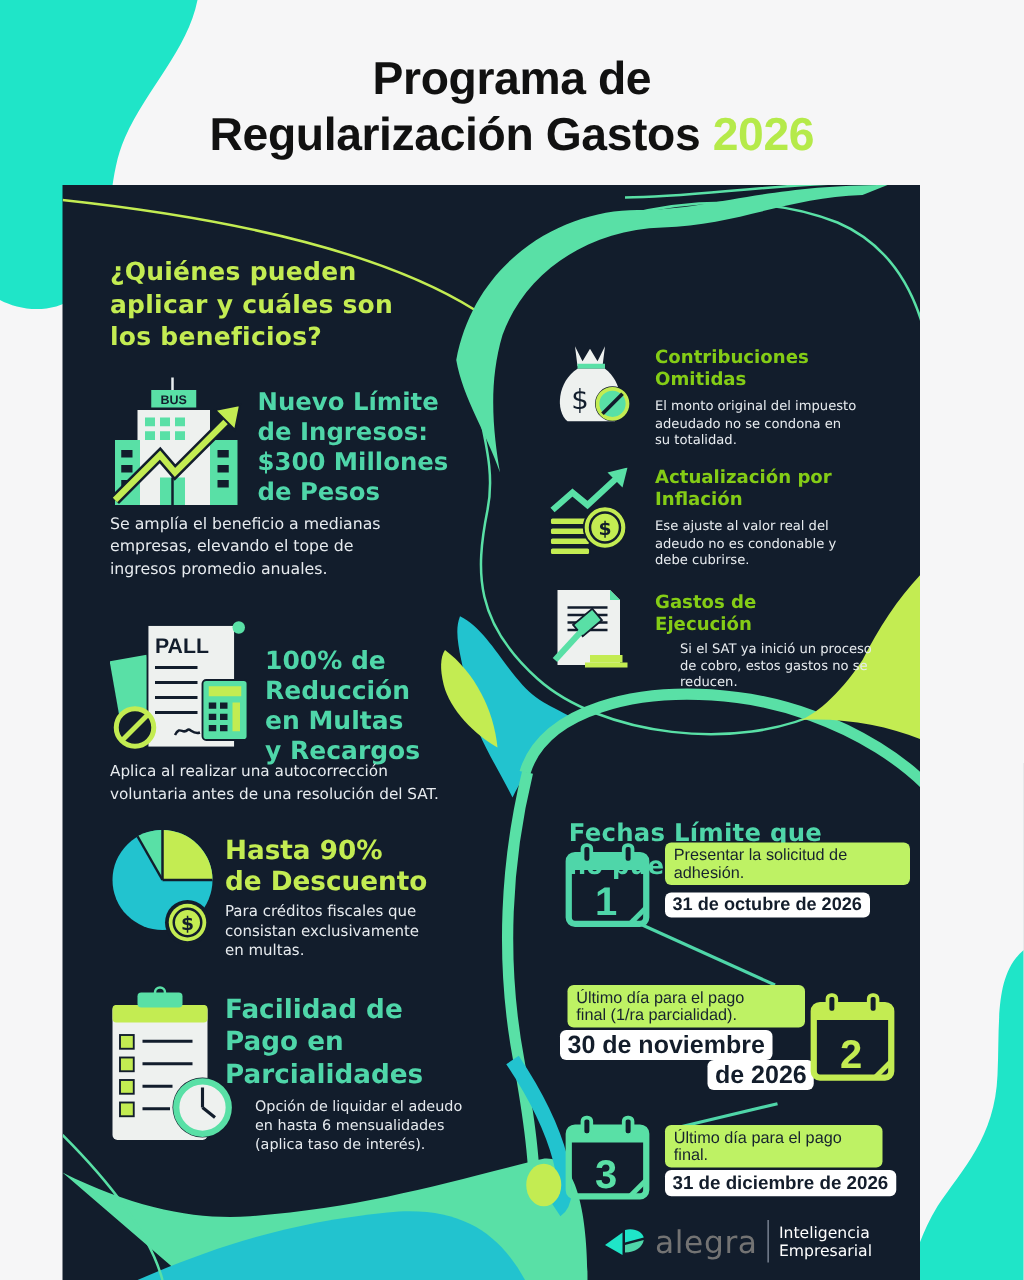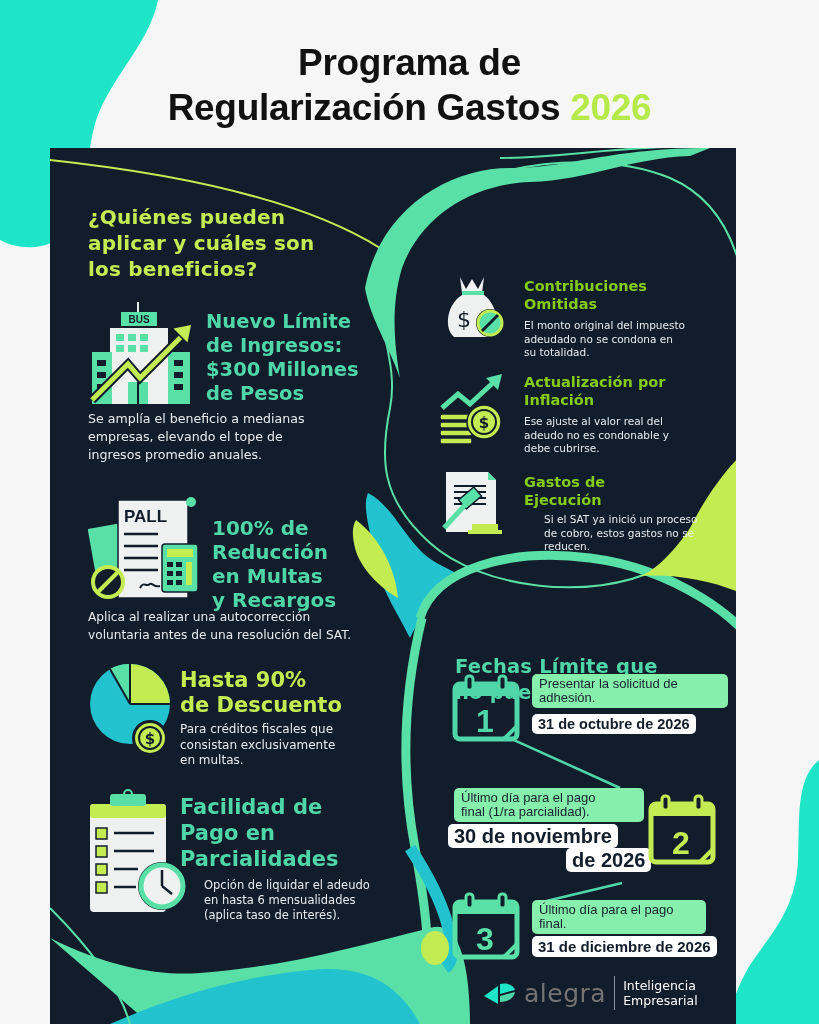--- a/index.html
+++ b/index.html
@@ -28,21 +28,21 @@
 
   .sec-title { font-size: 20px; line-height: 26px; letter-spacing: 0.2px; }
 
   .benefit-title { font-size: 19.5px; line-height: 24px; }
   .benefit-desc { font-size: 12.6px; line-height: 18px; }
 
   .concept-title { font-size: 14.5px; line-height: 18px; }
   .concept-desc { font-size: 10.5px; line-height: 13.5px; }
 
   .date-desc {
-    background: #86efac; color: #16222e; border-radius: 5px;
+    background: #bef264; color: #16222e; border-radius: 5px;
     font-family: "Liberation Sans", sans-serif; font-size: 13px; line-height: 14px;
     padding: 3px 6px 3px 7px;
   }
   .date-chip {
     background: #ffffff; color: #131d2b; border-radius: 5px;
     font-family: "Liberation Sans", sans-serif; font-weight: bold;
     padding: 1px 6px; white-space: nowrap;
   }
 
   .logo-word { font-family: "DejaVu Sans", sans-serif; color: #737373; font-size: 25px; letter-spacing: 0.5px; }

